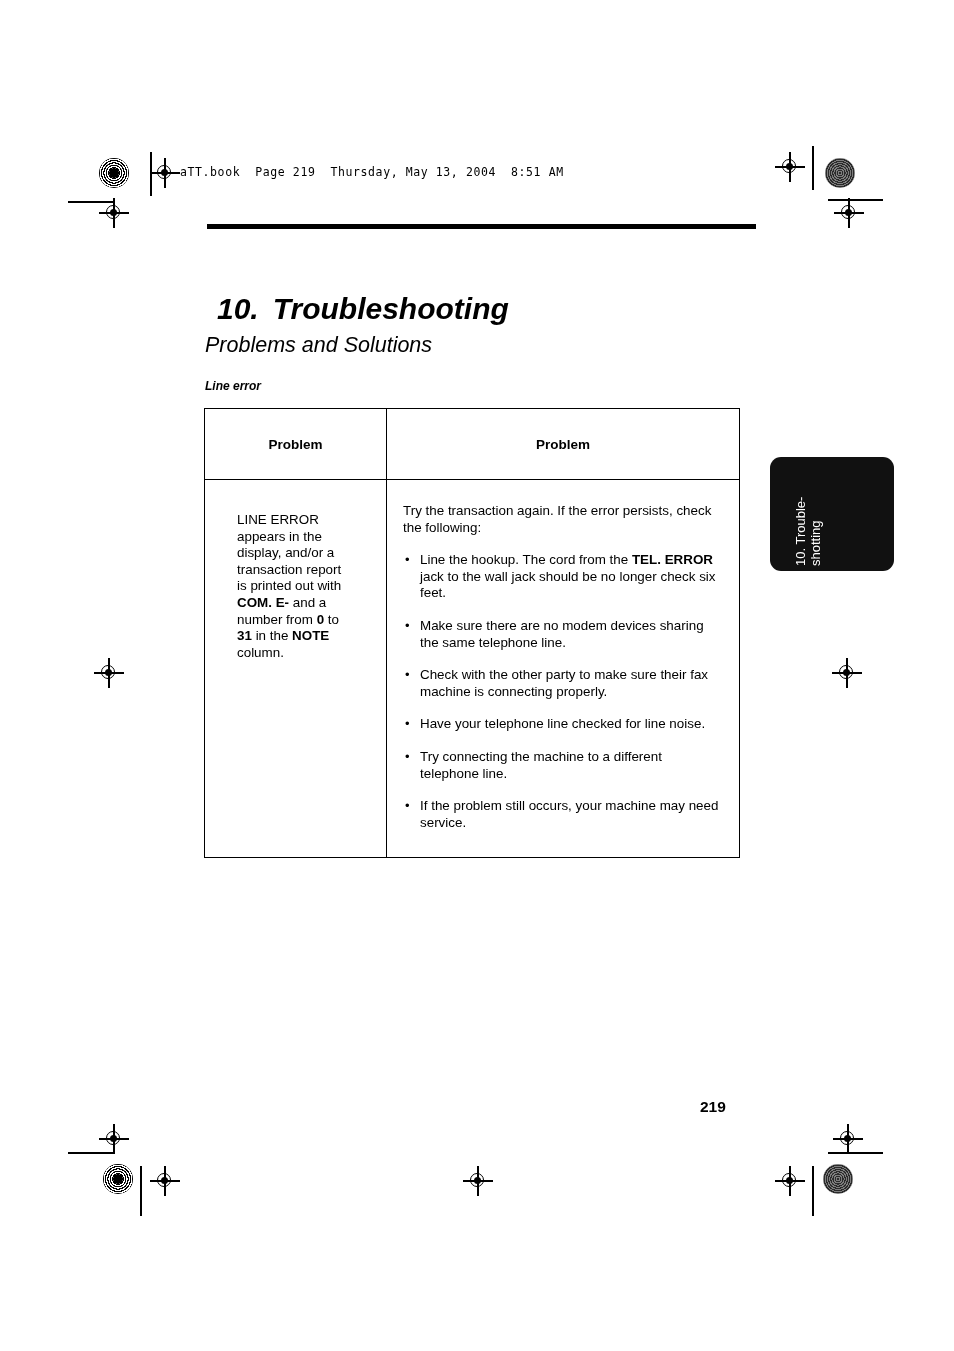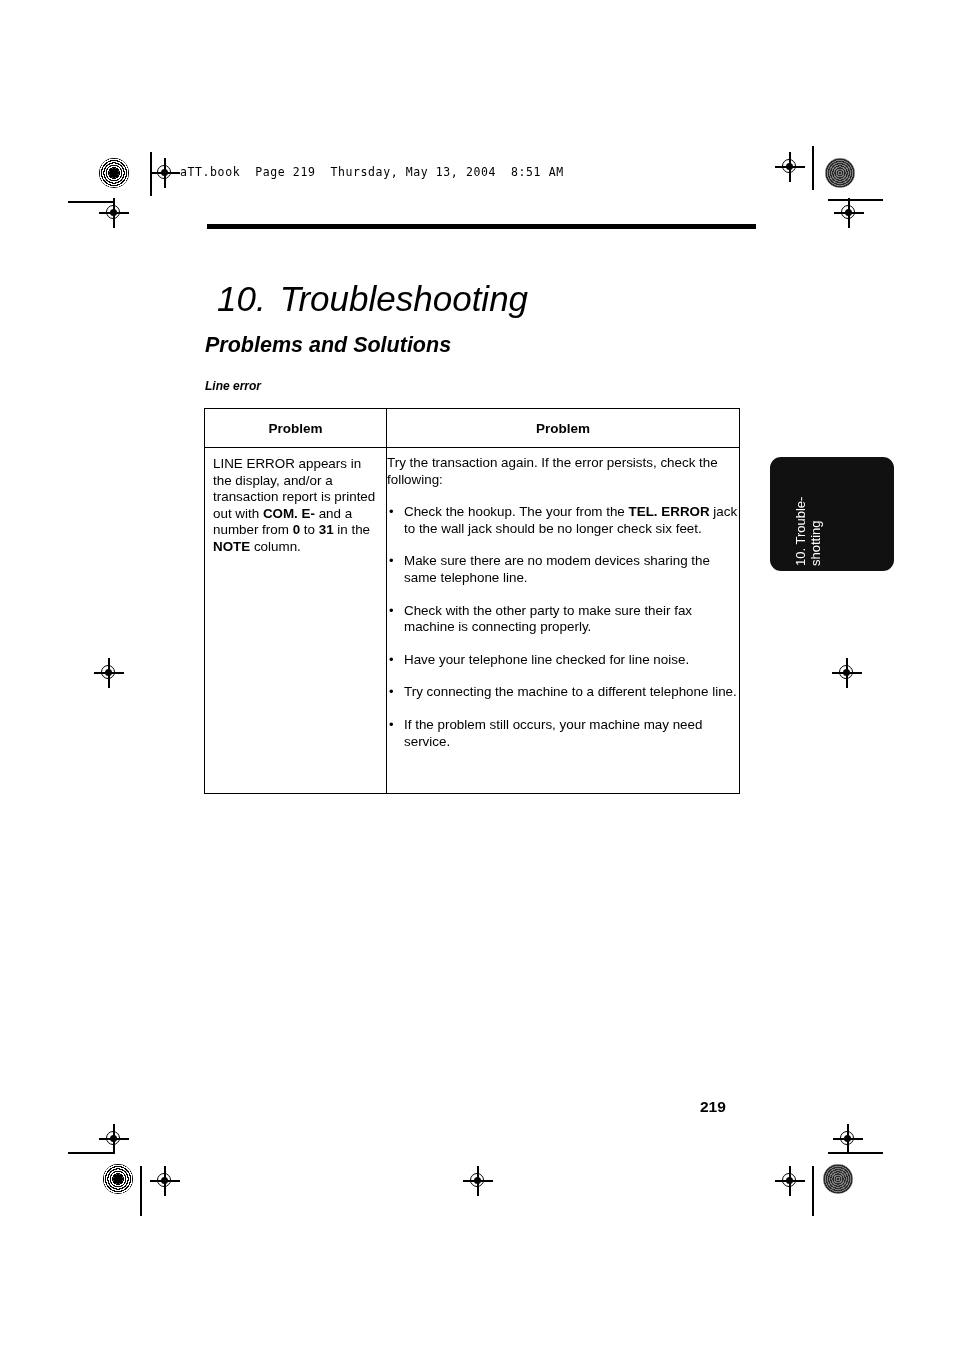--- a/index.html
+++ b/index.html
@@ -86,34 +86,34 @@
     position: absolute;
     left: 207px;
     top: 224px;
     width: 549px;
     height: 5px;
     background: #000;
   }
   .chapter-title {
     position: absolute;
     left: 217px;
-    top: 256px;
-    font-size: 35px;
-    font-weight: normal;
+    top: 272px;
+    font-size: 30px;
+    font-weight: bold;
     font-style: italic;
     letter-spacing: 0px;
   }
   .chapter-title .num { margin-right: 14px; }
 
   .section-title {
     position: absolute;
     left: 205px;
     top: 322px;
     font-size: 21.5px;
-    font-weight: bold;
+    font-weight: normal;
     font-style: italic;
     margin-top: 11px;
   }
   .subsection-title {
     position: absolute;
     left: 205px;
     top: 367px;
     font-size: 12px;
     font-weight: bold;
     font-style: italic;
@@ -124,21 +124,21 @@
     position: absolute;
     left: 204px;
     top: 408px;
     width: 535px;
     border-collapse: collapse;
     table-layout: fixed;
   }
   table.ps th, table.ps td {
     border: 1.4px solid #000;
     vertical-align: top;
-    padding: 0;
+    padding: 16px;
   }
   table.ps th {
     text-align: center;
     font-size: 13.5px;
     font-weight: bold;
     height: 38px;
     vertical-align: middle;
   }
   .col-prob { width: 182px; }
   .col-sol  { width: 353px; }
@@ -317,26 +317,26 @@
   </colgroup>
   <thead>
     <tr>
       <th>Problem</th>
       <th>Problem</th>
     </tr>
   </thead>
   <tbody>
     <tr>
       <td class="cell-prob">
-        <p class="prob-text" style="margin:8px;"><span>LINE ERROR appears in the display, and/or a transaction report is printed out with </span><b>COM. E-</b><span> and a number from </span><b>0</b><span> to </span><b>31</b><span> in the </span><b>NOTE</b><span> column.</span></p>
+        <p class="prob-text" style="margin:16px;"><span>LINE ERROR appears in the display, and/or a transaction report is printed out with </span><b>COM. E-</b><span> and a number from </span><b>0</b><span> to </span><b>31</b><span> in the </span><b>NOTE</b><span> column.</span></p>
       </td>
       <td class="cell-sol">
         <p class="intro">Try the transaction again. If the error persists, check the following:</p>
         <ul class="sol-list">
-            <li><span class="bullet">•</span><span><span>Check the hookup. The your from the </span><b>TEL. ERROR</b><span> jack to the wall jack should be no longer check six feet.</span></span></li>
+            <li><span class="bullet">•</span><span><span>Line the hookup. The cord from the </span><b>TEL. ERROR</b><span> jack to the wall jack should be no longer check six feet.</span></span></li>
             <li><span class="bullet">•</span><span><span>Make sure there are no modem devices sharing the same telephone line.</span></span></li>
             <li><span class="bullet">•</span><span><span>Check with the other party to make sure their fax machine is connecting properly.</span></span></li>
             <li><span class="bullet">•</span><span><span>Have your telephone line checked for line noise.</span></span></li>
             <li><span class="bullet">•</span><span><span>Try connecting the machine to a different telephone line.</span></span></li>
             <li><span class="bullet">•</span><span><span>If the problem still occurs, your machine may need service.</span></span></li>
           </ul>
       </td>
     </tr>
   </tbody>
 </table>

